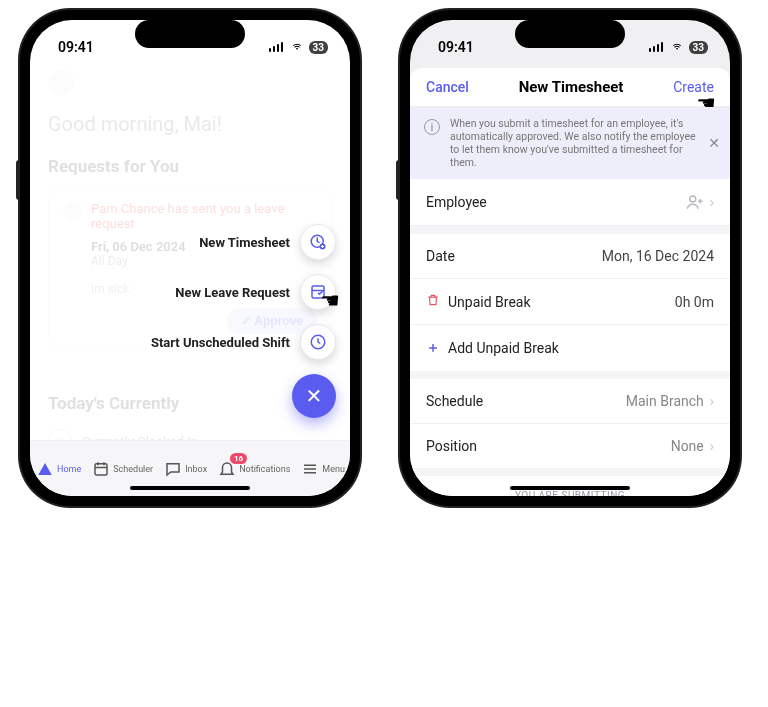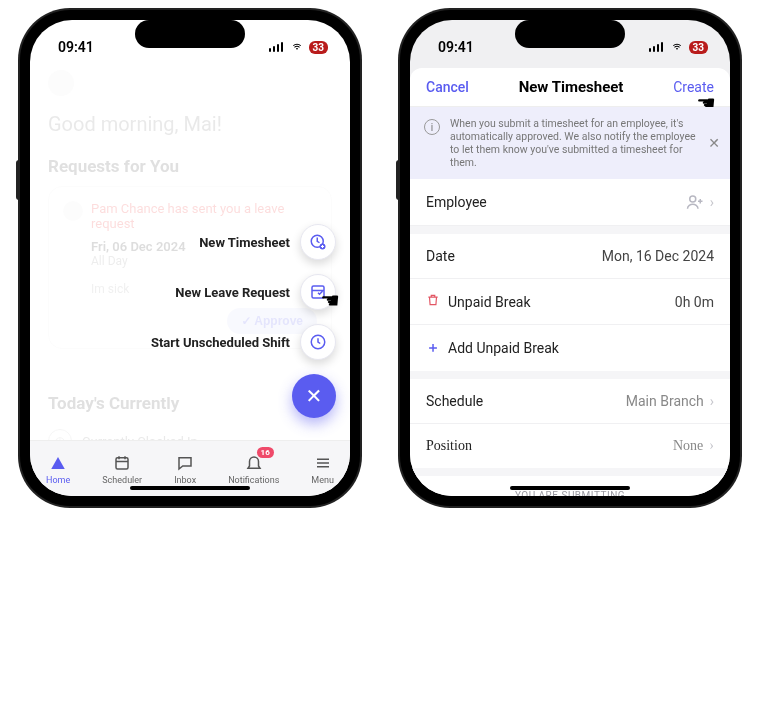--- a/index.html
+++ b/index.html
@@ -24,21 +24,21 @@
     padding: 12px 22px 0 28px; height:42px; font-size:14px; font-weight:600;
   }
   .status-right { display:flex; gap:5px; align-items:center; font-size:12px;}
   .bars { display:inline-block; width:16px; height:10px; position:relative;}
   .bars span{position:absolute;bottom:0;width:2px;background:#000;border-radius:1px;}
   .bars span:nth-child(1){left:0;height:4px;}
   .bars span:nth-child(2){left:4px;height:6px;}
   .bars span:nth-child(3){left:8px;height:8px;}
   .bars span:nth-child(4){left:12px;height:10px;}
   .wifi { width:14px; height:10px; }
-  .batt { font-size:10px; background:#b91c1c; color:#fff; border-radius:6px; padding:1px 4px; font-weight:700;}
+  .batt { font-size:10px; background:#404040; color:#fff; border-radius:6px; padding:1px 4px; font-weight:700;}
   .home-indicator { position:absolute; bottom:6px; left:50%; transform:translateX(-50%); width:120px; height:4px; background:#000; border-radius:3px;}
 
   
   .dimwrap { position:relative; height:calc(100% - 42px);}
   .dimmed { opacity:0.18; padding: 0 18px; }
   .greet-row{display:flex;align-items:center;gap:10px;margin-top:8px;}
   .avatar{width:26px;height:26px;border-radius:50%;background:#eee;}
   .greet{font-size:20px;font-weight:700;color:#444;margin-top:16px;}
   .greet span{font-weight:400;color:#888;}
   .sec-title{font-size:17px;font-weight:700;color:#555;margin-top:20px;}
@@ -59,21 +59,21 @@
     width:36px;height:36px;border-radius:50%;background:#fff;border:1px solid #e7e7f0;
     box-shadow:0 4px 10px rgba(0,0,0,0.15); display:flex;align-items:center;justify-content:center;
     color:#5a5cf0;
   }
   .fab-main{ width:44px;height:44px;border-radius:50%;background:#5a5cf0;display:flex;align-items:center;justify-content:center;color:#fff;font-size:20px;box-shadow:0 6px 14px rgba(90,92,240,0.45);}
 
   .tabbar{
     position:absolute;bottom:0;left:0;right:0;height:64px;background:#f6f6f8;border-top:1px solid #eee;
     display:flex;justify-content:space-around;align-items:center;padding-bottom:8px;
   }
-  .tab{display:flex;flex-direction:column;align-items:center;gap:2px;font-size:9px;color:#666;}
+  .tab{display:flex;flex-direction:row;align-items:center;gap:2px;font-size:9px;color:#666;}
   .tab.active{color:#5a5cf0;}
   .tab-ic{width:20px;height:20px;display:flex;align-items:center;justify-content:center;}
   .badge{position:relative;}
   .badge::after{content:"16";position:absolute;top:-6px;right:-10px;background:#ef4a6a;color:#fff;font-size:8px;border-radius:8px;padding:1px 4px;font-weight:700;}
 
   .pointer{position:absolute;font-size:22px;color:#000;pointer-events:none;}
 
   
   .modal-hdr{display:flex;justify-content:space-between;align-items:center;padding:10px 16px;border-bottom:1px solid #eee;}
   .modal-hdr .title{font-size:15px;font-weight:700;}
@@ -309,21 +309,21 @@
           </span>
           <span></span>
         </div>
         <div class="row section-gap">
           <span class="k">Schedule</span>
           <span class="v" style="color:#888;">
             <span>Main Branch</span>
             <span class="chev">›</span>
           </span>
         </div>
-        <div class="row" style="border-bottom:none;font-family:Liberation Serif, serif;">
+        <div class="row" style="border-bottom:none;">
           <span class="k">Position</span>
           <span class="v" style="color:#888;">
             <span>None</span>
             <span class="chev">›</span>
           </span>
         </div>
         <div class="submit-row">
           <span class="lab">YOU ARE SUBMITTING</span>
           <span class="val">6h 35m</span>
         </div>

